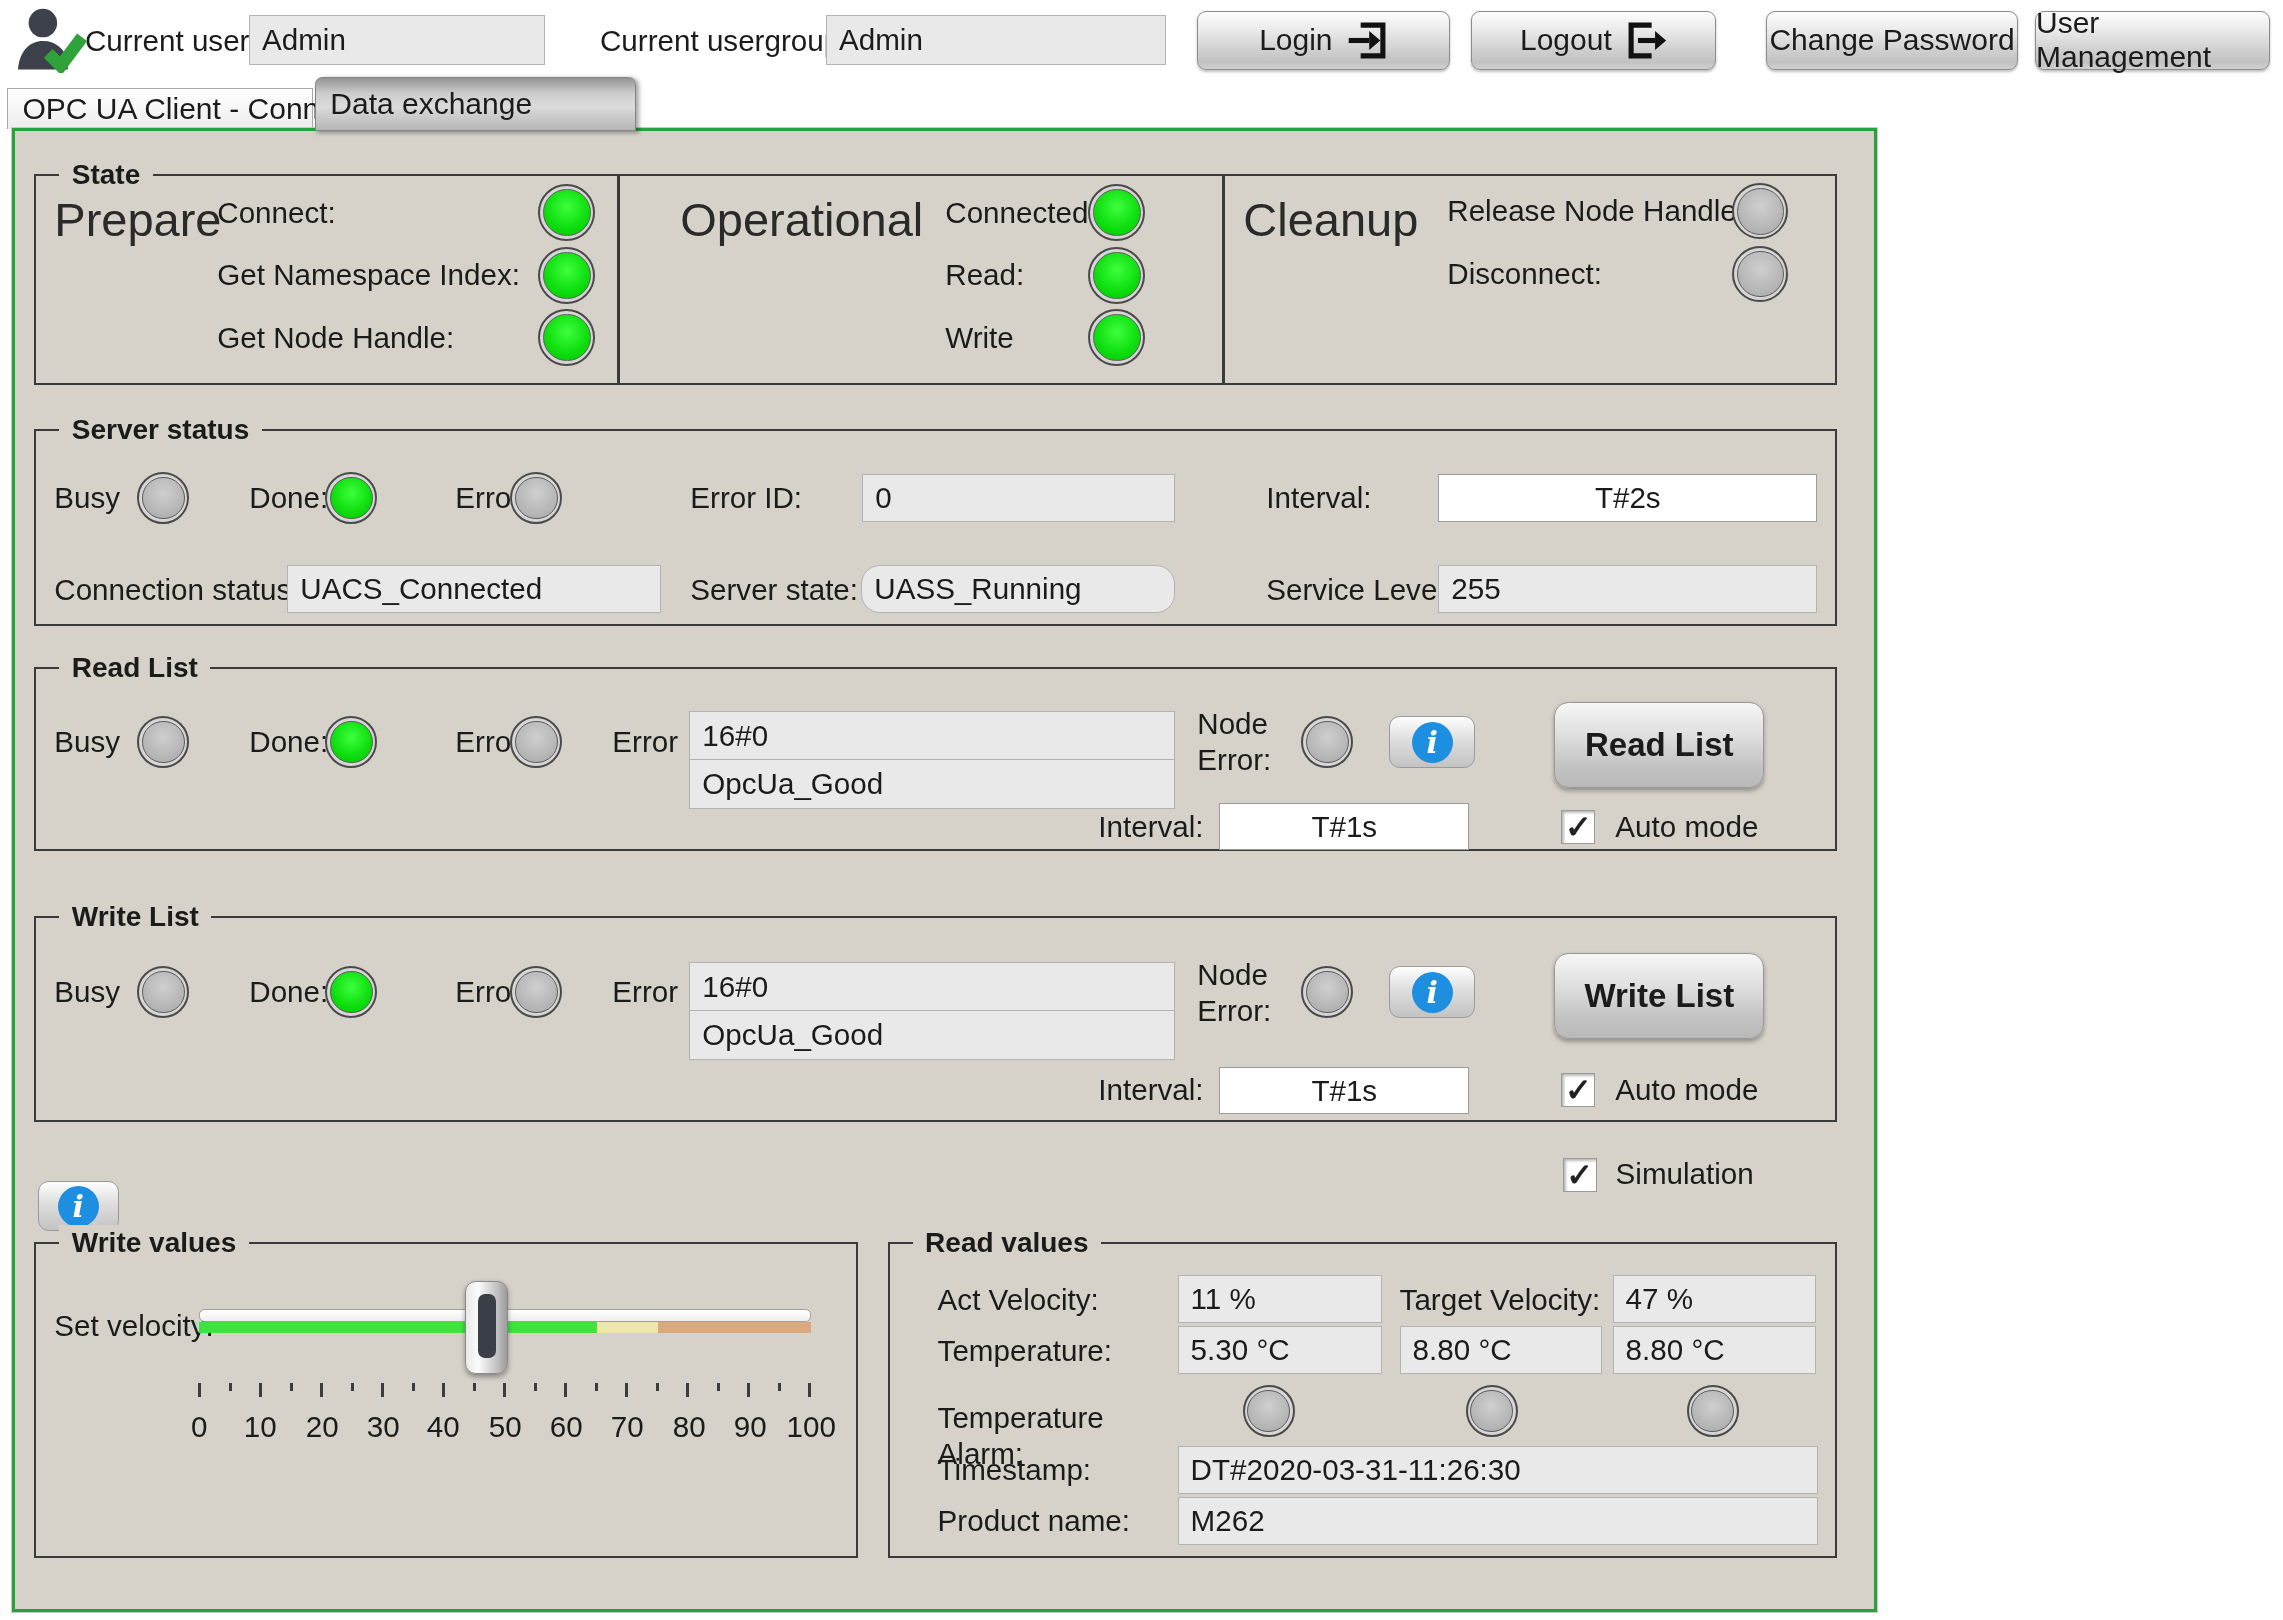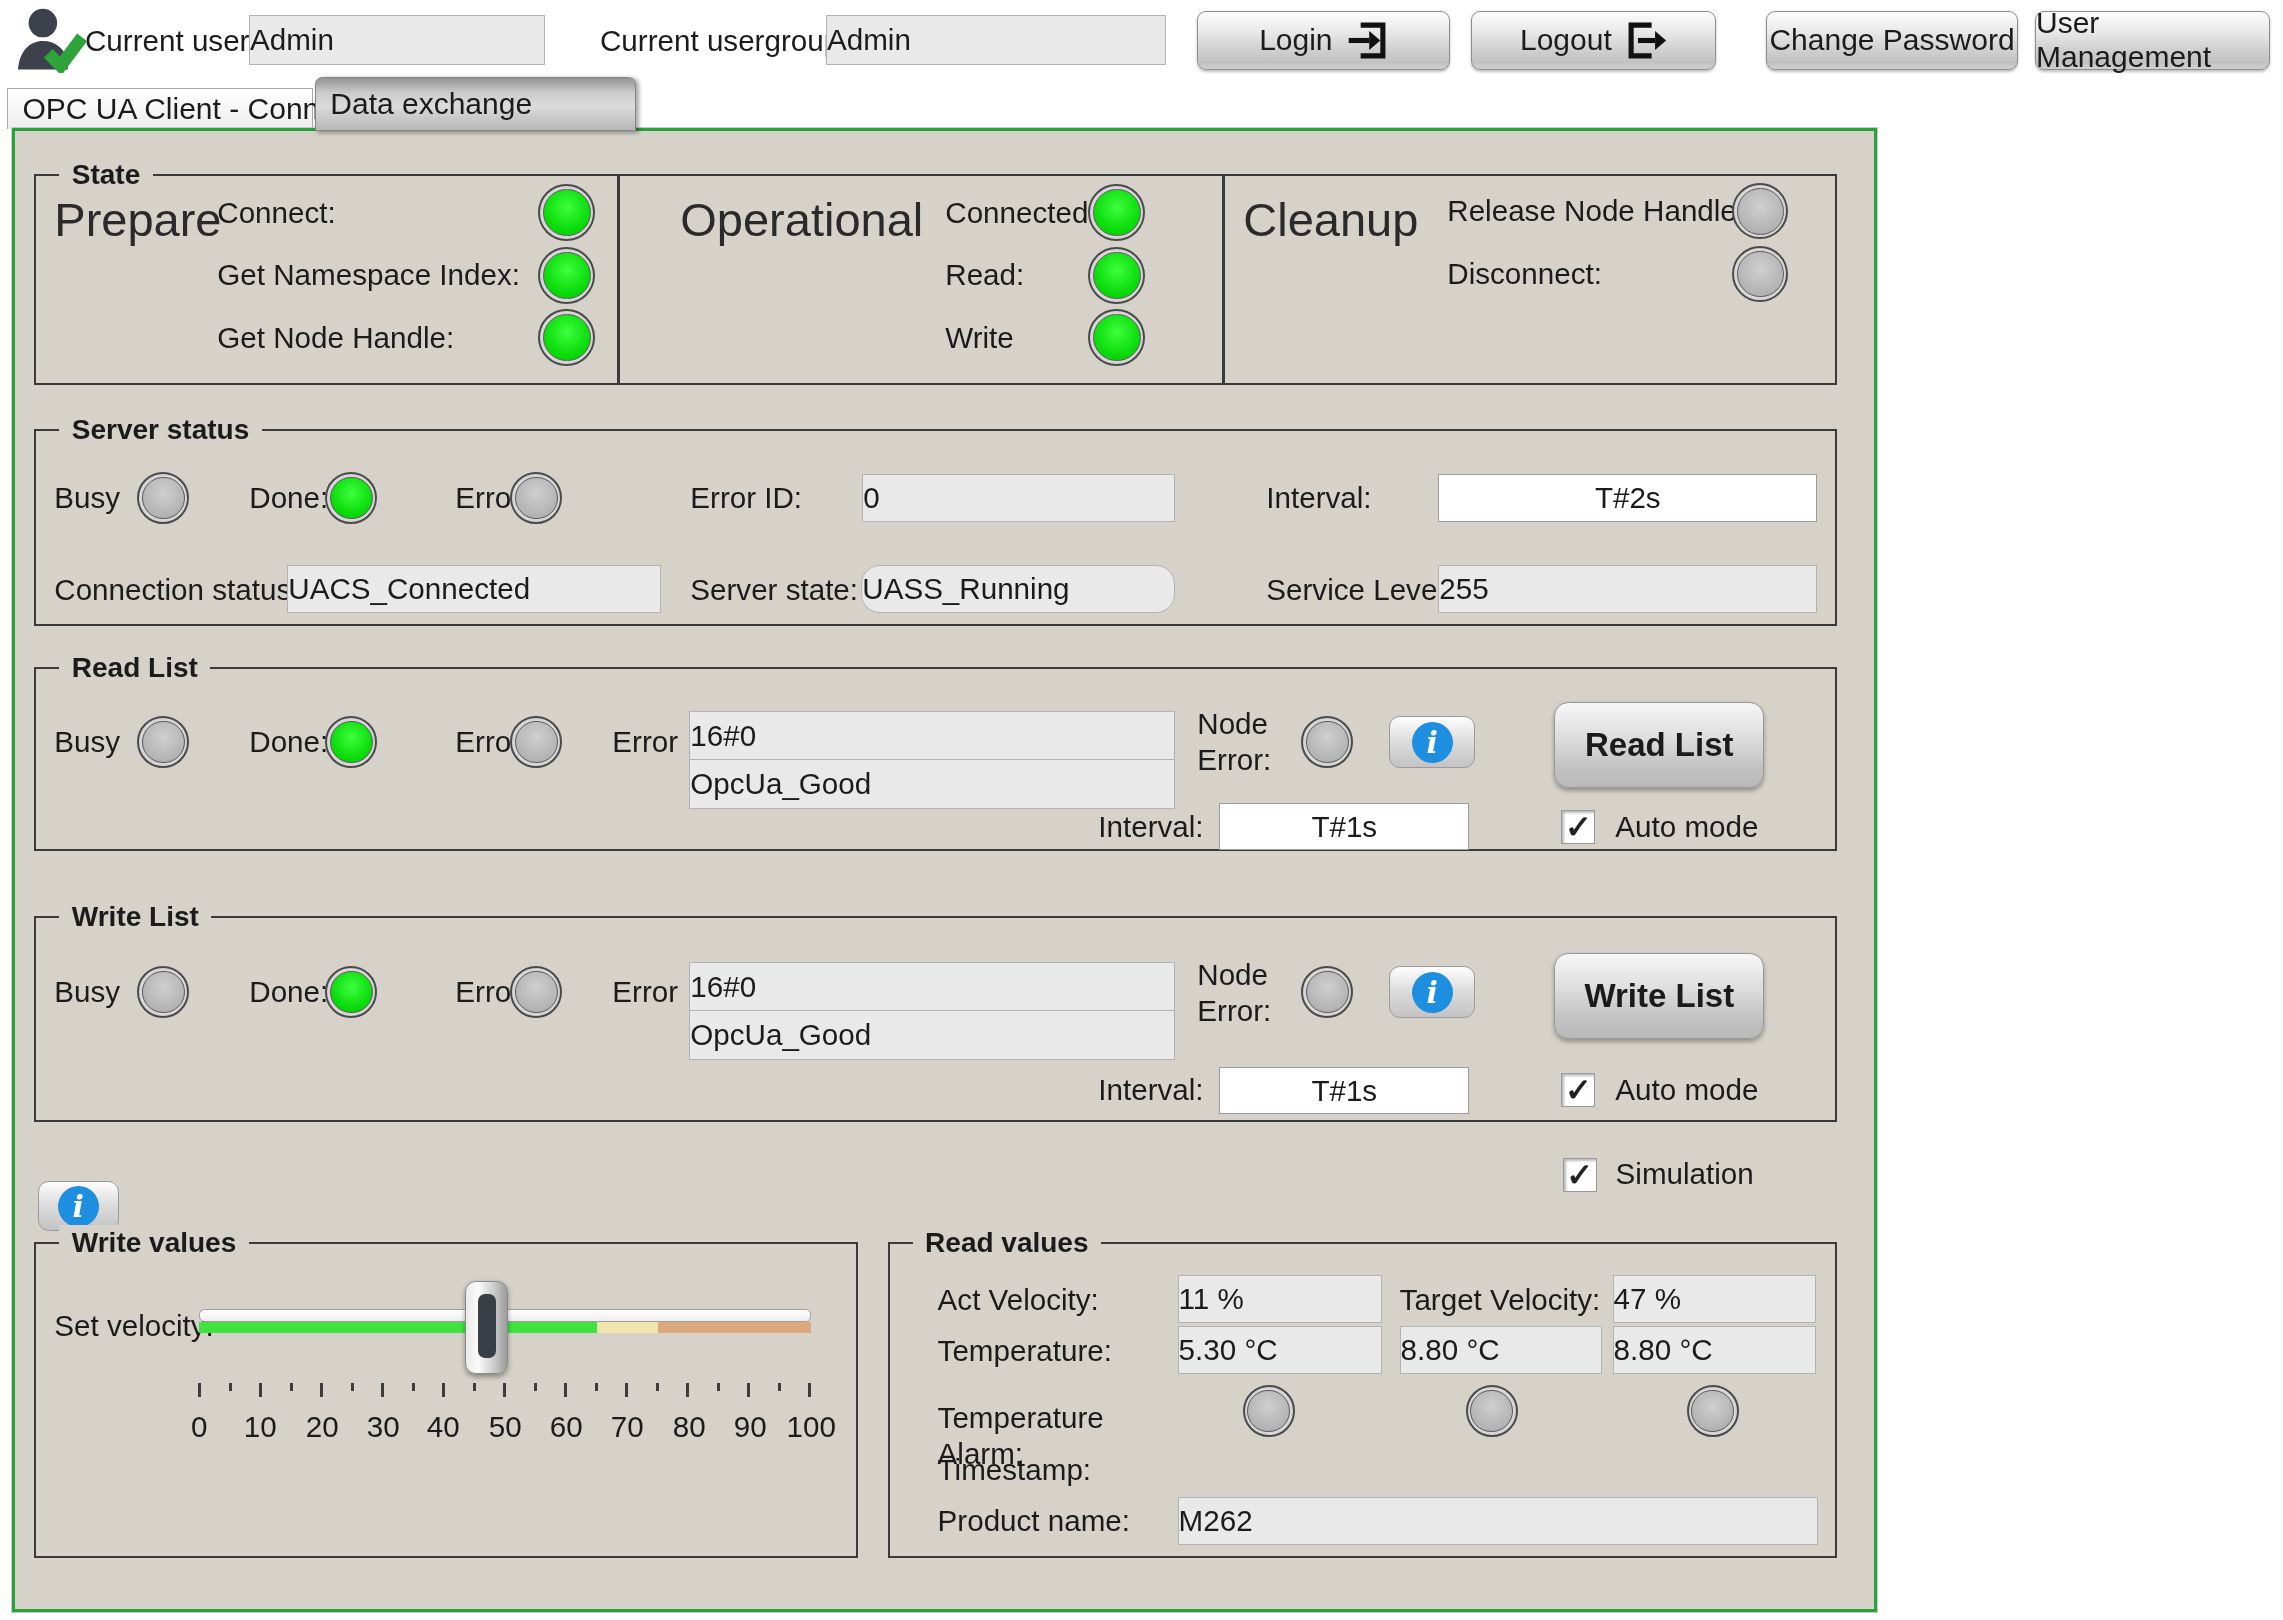--- a/index.html
+++ b/index.html
@@ -2,21 +2,21 @@
 <html style="font-size:14.3px"><head>
 <meta charset="utf-8">
 <style>
   html,body{margin:0;padding:0;background:#fff;}
   .screen{position:relative;width:2284px;height:1620px;background:#ffffff;
     font-family:"Liberation Sans",sans-serif;color:#1b1b1b;overflow:hidden;}
   .lbl{position:absolute;font-size:29.6px;line-height:36px;white-space:nowrap;}
   .lbl2{position:absolute;font-size:29.6px;line-height:36px;white-space:pre-line;}
   .bigtitle{position:absolute;font-size:47px;line-height:50px;color:#2a2a2a;white-space:nowrap;}
   .field{position:absolute;background:#e9e9e9;border:1.8px solid #b3b3b3;font-size:29.6px;
-    display:flex;align-items:center;padding:0 0;white-space:nowrap;overflow:hidden;box-sizing:border-box;}
+    display:flex;align-items:center;padding:0 12px;white-space:nowrap;overflow:hidden;box-sizing:border-box;}
   .field.white{background:#ffffff;border:1.8px solid #9c9c9c;justify-content:center;padding:0;}
   .btn{position:absolute;display:flex;align-items:center;justify-content:center;gap:14.3px;
     background:linear-gradient(180deg,#fdfdfd 0%,#e8e8e8 35%,#cdcdcd 70%,#c2c2c2 88%,#d0d0d0 100%);
     border:1.8px solid #8d8d8d;border-radius:9px;font-size:30px;box-shadow:0 1.8px 2.7px rgba(0,0,0,.25);
     box-sizing:border-box;cursor:default;}
   .rwbtn{position:absolute;display:flex;align-items:center;justify-content:center;
     background:linear-gradient(180deg,#f6f6f6 0%,#dedede 40%,#c3c3c3 75%,#b9b9b9 100%);
     border:1.8px solid #979797;border-radius:14.3px;font-size:33px;font-weight:bold;
     box-shadow:0 2.7px 4.5px rgba(0,0,0,.3);box-sizing:border-box;}
   .tab{position:absolute;box-sizing:border-box;font-size:30px;display:flex;align-items:center;padding:0 14.3px;white-space:nowrap;}
@@ -287,20 +287,23 @@
       </div>
       <div class="field" style="left:723px;top:82px;width:203px;height:48px;">
         <span>8.80 °C</span>
       </div>
       <span class="lbl2" style="left:48px;top:156px;">Temperature
 Alarm:</span>
       <div class="led led-gray" style="left:353px;top:141px;width:52px;height:52px;"></div>
       <div class="led led-gray" style="left:576px;top:141px;width:52px;height:52px;"></div>
       <div class="led led-gray" style="left:797px;top:141px;width:52px;height:52px;"></div>
       <span class="lbl" style="left:48px;top:208px;">Timestamp:</span>
+      <div class="field" style="left:288px;top:202px;width:640px;height:48px;">
+        <span>DT#2020-03-31-11:26:30</span>
+      </div>
       <span class="lbl" style="left:48px;top:259px;">Product name:</span>
       <div class="field" style="left:288px;top:253px;width:640px;height:48px;">
         <span>M262</span>
       </div>
     </div>
 
   </div>
 </div>
 
 

